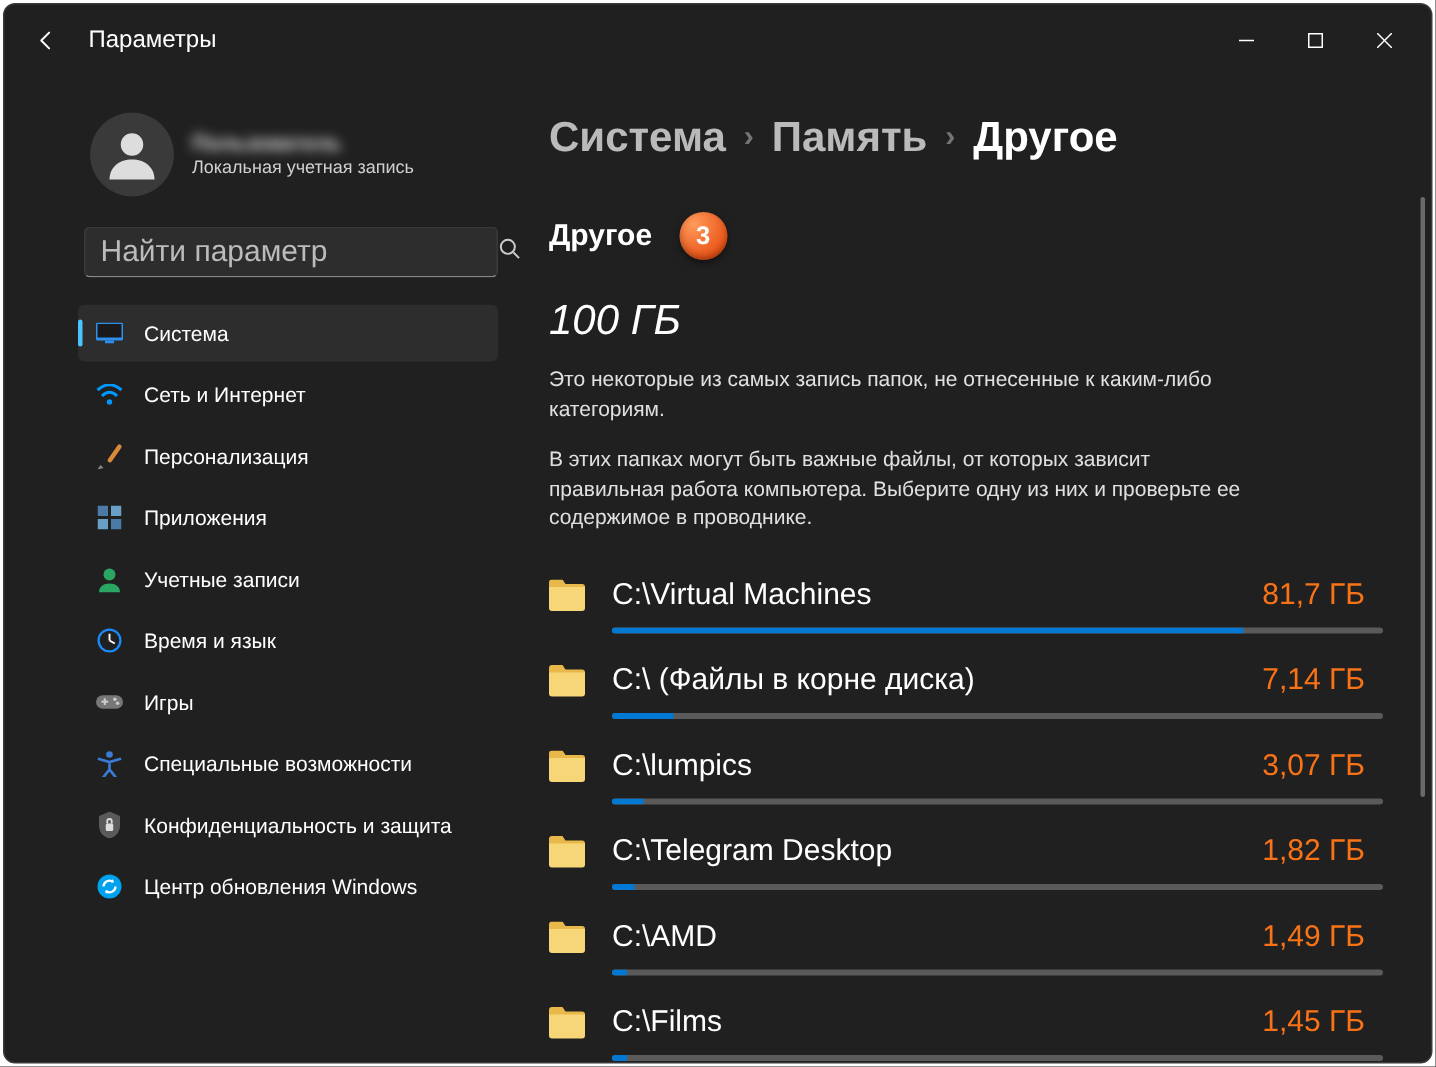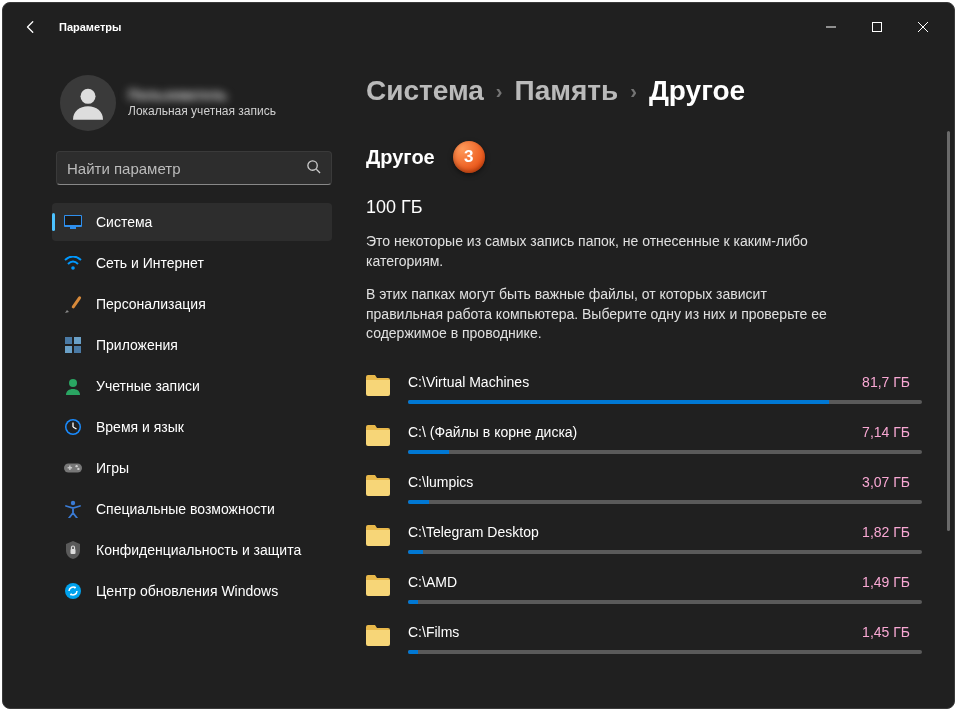--- a/index.html
+++ b/index.html
@@ -14,21 +14,21 @@
 }
 
 .titlebar {
   height: 48px; display: flex; align-items: center;
   padding: 0 8px;
 }
 .back-btn {
   width: 40px; height: 40px; display: flex; align-items: center; justify-content: center;
   cursor: pointer; border-radius: 4px;
 }
-.title-txt { font-size: 11px; margin-left: 8px; font-weight: bold; }
+.title-txt { font-size: 16px; margin-left: 8px; }
 .win-controls { margin-left: auto; display: flex; }
 .wc { width: 46px; height: 30px; display: flex; align-items: center; justify-content: center; cursor: pointer; }
 
 .body { flex: 1; display: flex; overflow: hidden; }
 
 .sidebar { width: 312px; padding: 12px 12px 0 16px; display: flex; flex-direction: column; margin-left: 33px; }
 .profile { display: flex; align-items: center; gap: 12px; padding: 12px 8px 14px 8px; }
 .avatar {
   width: 56px; height: 56px; border-radius: 50%;
   background: #3a3a3a; display: flex; align-items: center; justify-content: center;
@@ -38,21 +38,21 @@
 .prof-name { filter: blur(4px); font-size: 14px; font-weight: 600; color:#ddd; }
 .prof-sub { font-size: 12px; color: #d0d0d0; }
 
 .search {
   margin: 6px 4px 18px 4px; height: 34px;
   background: #2d2d2d; border: 1px solid #3a3a3a; border-bottom: 1px solid #888;
   border-radius: 4px; display: flex; align-items: center; padding: 0 10px;
 }
 .search input {
   flex: 1; background: transparent; border: none; outline: none;
-  color: #fde047; font-size: 15px;
+  color: #fde047; font-size: 20px;
 }
 .search input::placeholder { color: #bbb; }
 .search-icon { color: #ccc; }
 
 .nav { flex: 1; overflow-y: auto; padding-right: 4px; }
 .nav-item {
   display: flex; align-items: center; gap: 14px;
   height: 38px; padding: 0 10px 0 12px; border-radius: 4px;
   cursor: pointer; font-size: 14px; color: #fff;
   margin-bottom: 3px;
@@ -74,34 +74,34 @@
 .section-head { display: flex; align-items: center; gap: 18px; margin-top: 34px; }
 .section-title { font-size: 20px; font-weight: 600; }
 .badge {
   width: 32px; height: 32px; border-radius: 50%;
   background: radial-gradient(circle at 30% 25%, #ff9a5a, #e23b00);
   box-shadow: 0 2px 5px rgba(0,0,0,.5), inset 0 -2px 4px rgba(0,0,0,.3);
   display: flex; align-items: center; justify-content: center;
   font-weight: 900; font-size: 17px; color: #fff;
 }
 
-.size-total { font-size: 18px; margin-top: 24px; }
+.size-total { font-size: 28px; margin-top: 24px; font-style: italic; }
 .desc { font-size: 14px; color: #e0e0e0; margin-top: 14px; max-width: 480px; line-height: 1.4; }
 .desc2 { margin-top: 14px; }
 
 .folder-list { margin-top: 22px; }
 .folder-row {
   display: flex; align-items: flex-start; gap: 18px;
   padding: 8px 0 12px 0; cursor: pointer;
 }
 .folder-icon { width: 24px; height: 22px; margin-top: 1px; flex-shrink: 0; }
 .folder-body { flex: 1; }
-.folder-top { display: flex; justify-content: space-between; font-size: 14px; }
+.folder-top { display: flex; justify-content: space-between; font-size: 20px; }
 .folder-path { color: #fff; }
-.folder-size { color: #f9a8d4; padding-right: 12px; }
+.folder-size { color: #f97316; padding-right: 12px; }
 .bar-track {
   height: 4px; background: #5a5a5a; border-radius: 2px;
   margin-top: 10px; overflow: hidden; width: 100%;
 }
 .bar-fill { height: 100%; background: #0078d4; }
 
 .main::-webkit-scrollbar { width: 4px; }
 .main::-webkit-scrollbar-thumb { background: #6a6a6a; border-radius: 2px; }
 .nav::-webkit-scrollbar { width: 2px; }
 .nav::-webkit-scrollbar-thumb { background: #555; }

